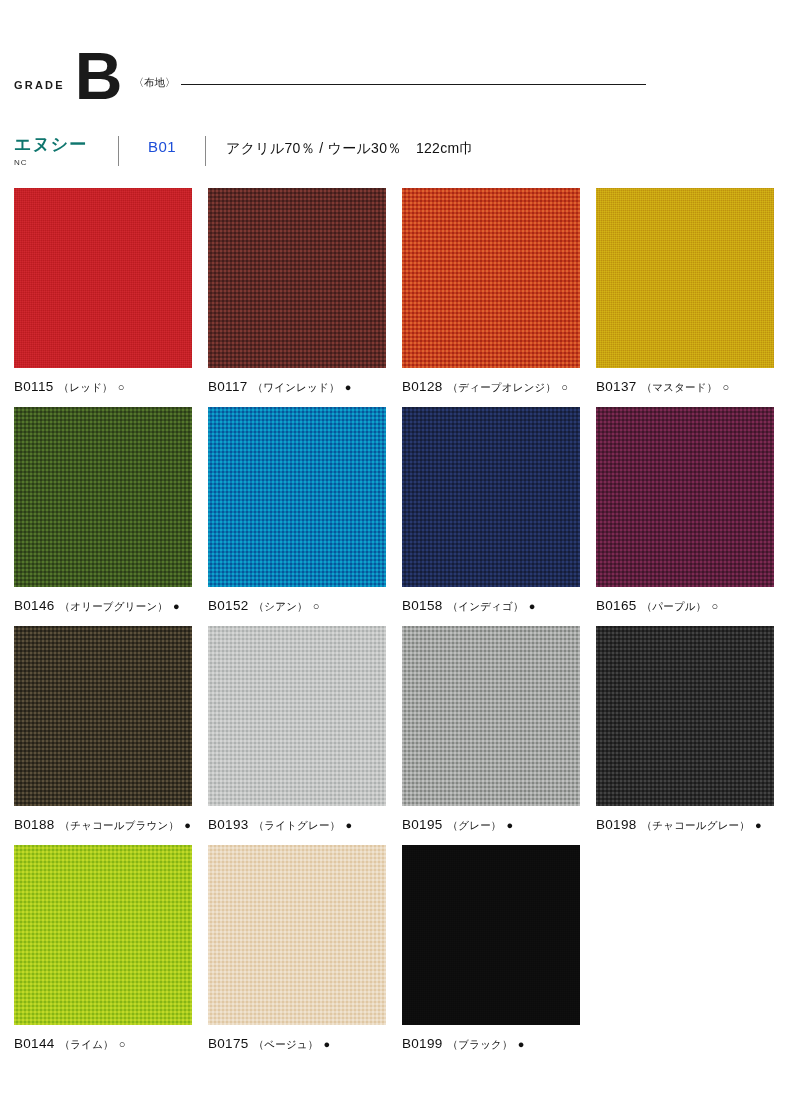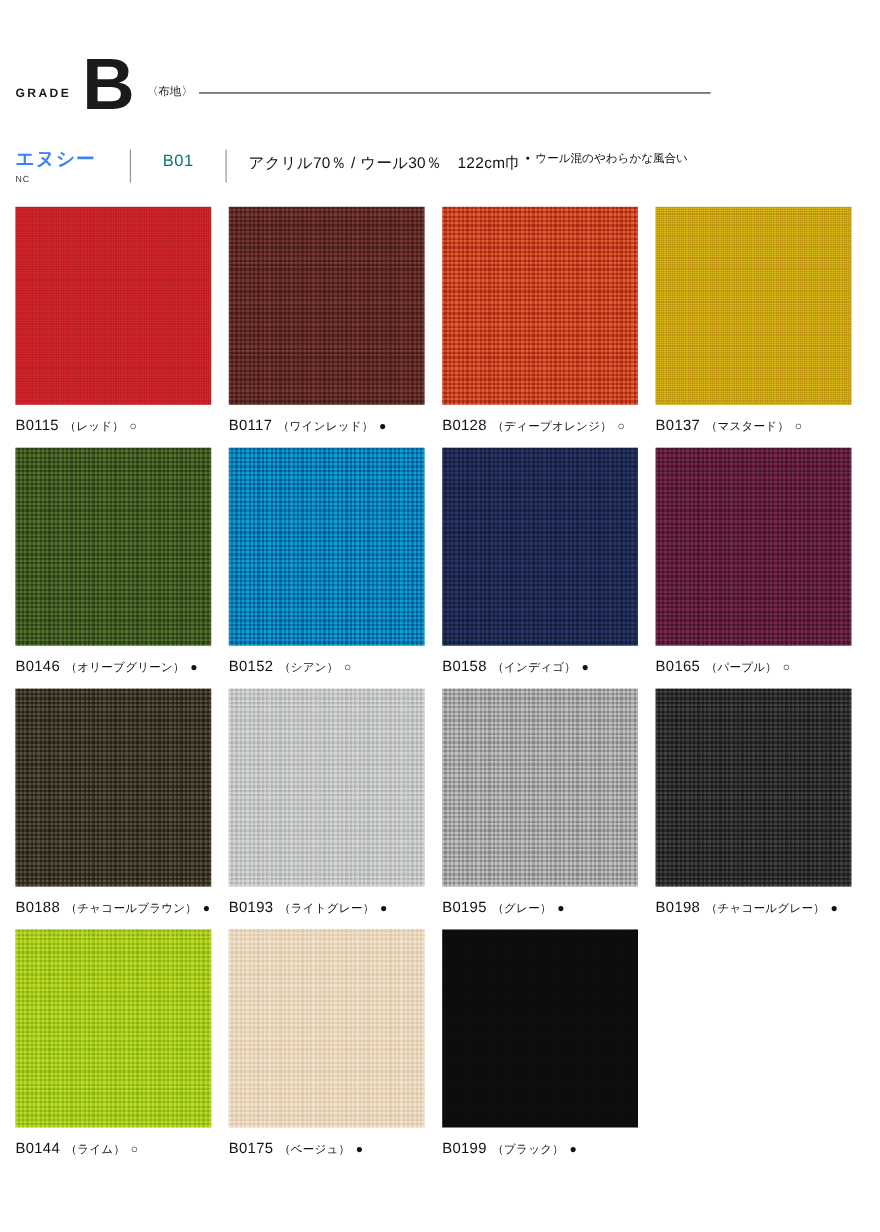--- a/index.html
+++ b/index.html
@@ -60,36 +60,36 @@
     height: 50px;
     margin-top: 22px;
     padding-bottom: 8px;
   }
   .brand-block { width: 104px; padding-top: 2px; }
   .brand-ja {
     font-size: 17px;
     font-weight: bold;
     letter-spacing: 1px;
     line-height: 1.1;
-    color: #3b82f6;
+    color: #0f766e;
   }
   .brand-en {
     font-size: 8px;
     letter-spacing: 1px;
     color: #333;
     margin-top: 3px;
   }
   .vrule { width: 1px; background: #8a8a8a; height: 30px; margin-top: 2px; }
   .code-block {
     width: 86px;
     text-align: center;
     font-size: 15px;
     letter-spacing: 0.5px;
     padding-top: 4px;
-    color: #0f766e;
+    color: #1d4ed8;
   }
   .spec-block {
     padding-left: 20px;
     padding-top: 6px;
     font-size: 14px;
     letter-spacing: 0.3px;
     color: #111;
     white-space: nowrap;
     width: 272px;
   }
@@ -166,21 +166,20 @@
   <div class="infobar">
     <div class="brand-block">
       <div class="brand-ja">エヌシー</div>
       <div class="brand-en">NC</div>
     </div>
     <div class="vrule"></div>
     <div class="code-block">B01</div>
     <div class="vrule"></div>
     <div class="spec-block">アクリル70％ / ウール30％　122cm巾</div>
     <div class="features">
-      <div class="feature-item">ウール混のやわらかな風合い</div>
     </div>
   </div>
 
   <div class="grid">
 
     <div class="cell">
       <div class="swatch tex-plain" style="background-color: rgb(198, 34, 40);"></div>
       <div class="label">
         <span class="code">B0115</span>
         <span class="jp">（レッド）</span>

